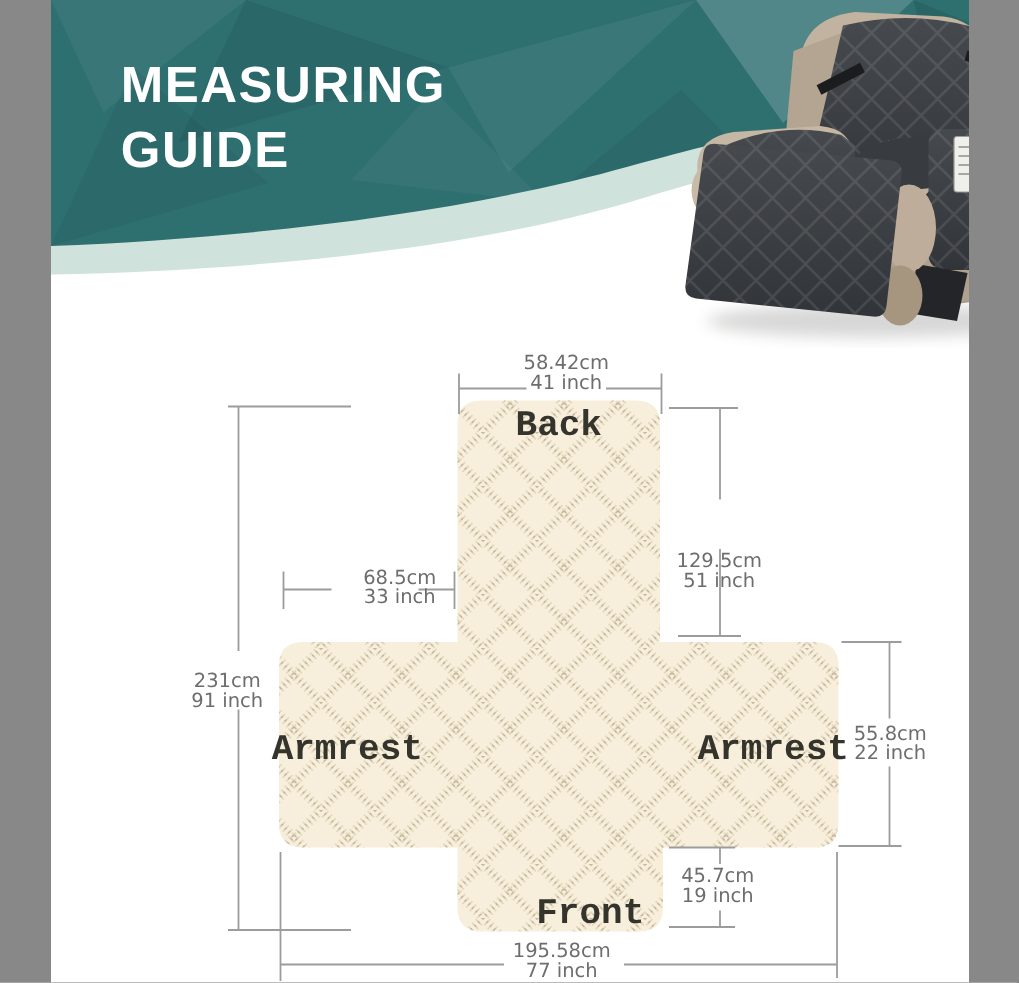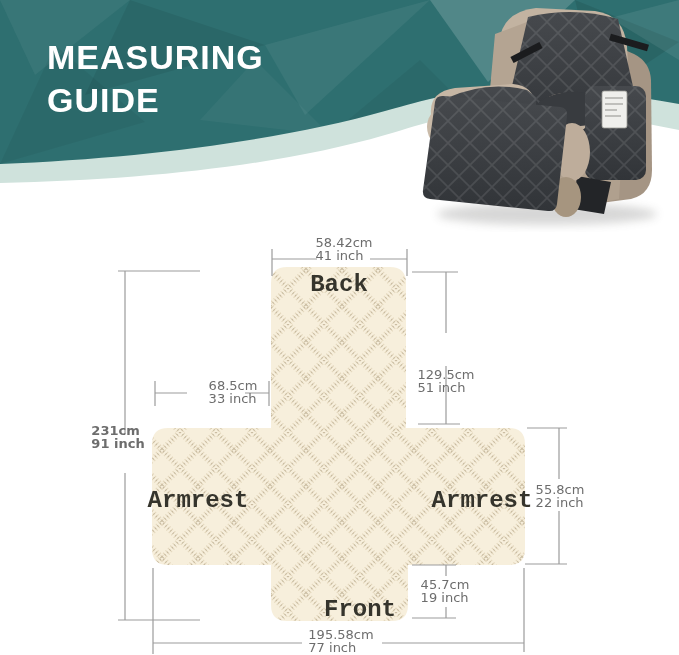--- a/index.html
+++ b/index.html
@@ -3,41 +3,41 @@
 <meta charset="utf-8">
 <style>
   :root{
     --teal:#2e6f70; --teal-dark:#245e61; --mint:#cfe2dc;
     --fabric:#f7efdc; --fabric-line:#c9b691;
     --dim-line:#9c9c9c; --dim-text:#6d6d6d; --label-ink:#35342c;
     --cover:#3a3d41; --chair-tan:#b5a593; --title-color:#ffffff;
   }
   html,body{margin:0;padding:0;background:#888;}
   .stage{
-    position:relative;width:679px;height:655px;margin:0 auto;
+    position:relative;width:612px;height:655px;margin:0 auto;
     background:#ffffff;overflow:hidden;
     font-family:"DejaVu Sans","Liberation Sans",sans-serif;
   }
   .banner-svg{position:absolute;left:0;top:0;}
   .chair-svg{position:absolute;left:415px;top:0;}
   .cross-svg{position:absolute;left:0;top:0;}
   .title{
     position:absolute;left:47px;top:36px;
     font-family:"Liberation Sans",sans-serif;font-weight:bold;
     font-size:34px;line-height:43px;letter-spacing:1px;color:var(--title-color);
   }
   .dim{
-    position:absolute;transform:translateX(-50%);
+    position:absolute;transform:translateX(-50%);text-align:center;
     font-size:13px;line-height:13px;color:var(--dim-text);white-space:nowrap;
   }
   .dim span{display:block;}
   .dim-back-width{left:344px;top:236px;}
   .dim-back-height{left:446px;top:337px;margin-top:31px;}
   .dim-seat-depth{left:233px;top:379px;}
-  .dim-total-length{left:118px;top:424px;font-weight:bold;}
+  .dim-total-length{left:118px;top:448px;}
   .dim-armrest-height{left:560px;top:483px;}
   .dim-front-drop{left:445px;top:578px;}
   .dim-total-width{left:341px;top:628px;}
   .panel-label{
     position:absolute;transform:translateX(-50%);
     font-family:"Liberation Mono","DejaVu Sans Mono",monospace;
     font-weight:bold;font-size:24px;color:var(--label-ink);white-space:nowrap;
   }
   .lbl-back{left:339px;top:271px;}
   .lbl-armrest-left{left:198px;top:487px;}

